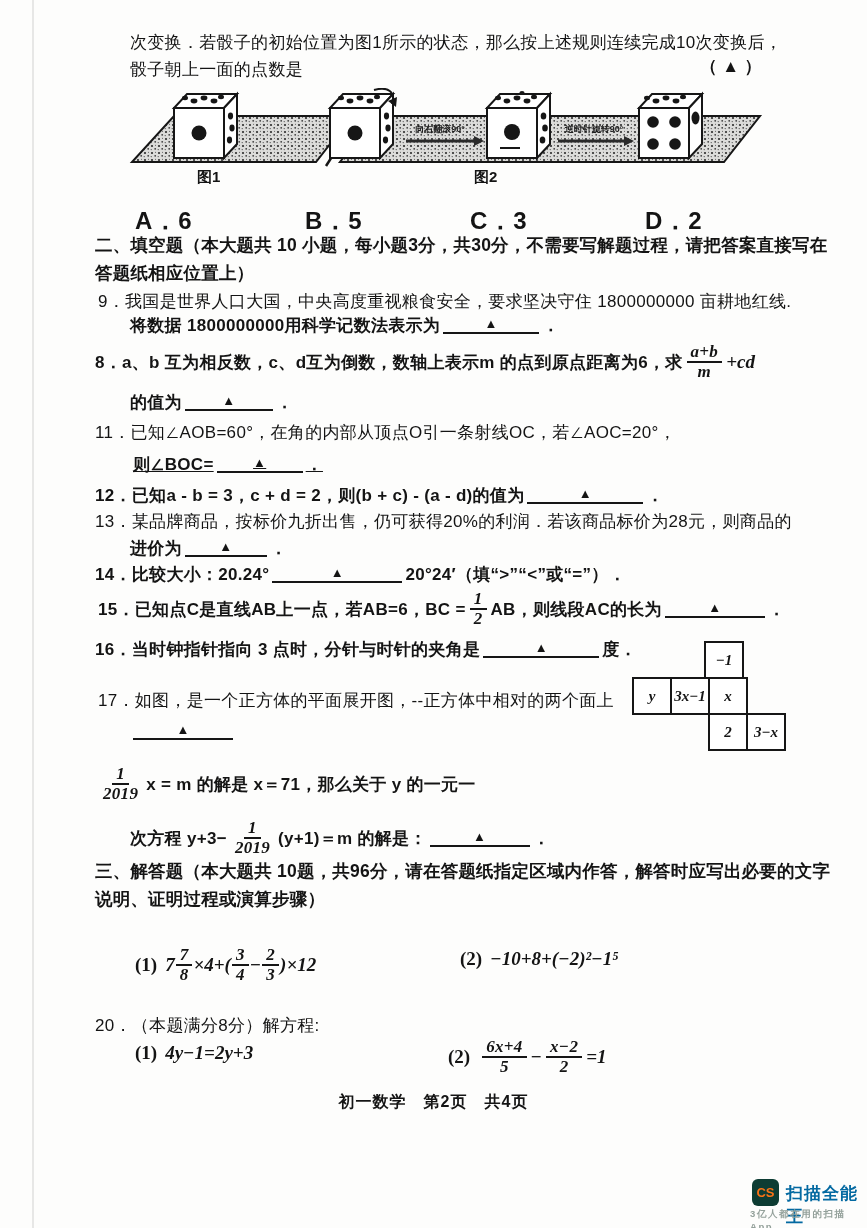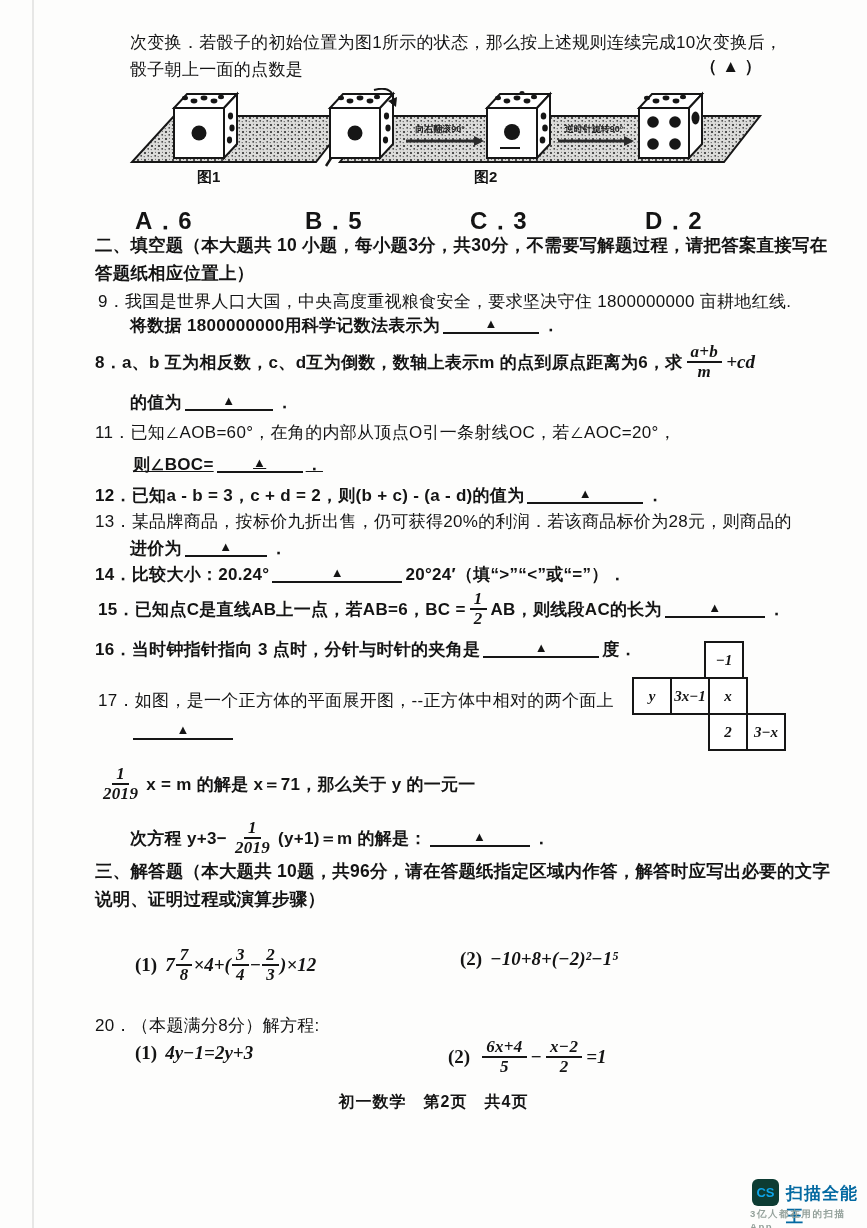--- a/index.html
+++ b/index.html
@@ -20,21 +20,21 @@
   .blank{display:inline-block;border-bottom:2px solid #161616;text-align:center;
          font-size:13px;line-height:1;padding:0 4px 2px;margin:0 3px;vertical-align:-2px;}
   .opt{position:absolute;top:205px;font-size:24px;font-weight:800;letter-spacing:1px;}
   .net{position:absolute;left:632px;top:641px;width:156px;height:112px;}
   .net .cell{position:absolute;width:40px;height:38px;border:2px solid #161616;box-sizing:border-box;
              display:flex;align-items:center;justify-content:center;background:#fff;
              font-family:"Liberation Serif",serif;font-style:italic;font-weight:700;font-size:15px;}
   .footer{position:absolute;left:0;top:1092px;width:100%;text-align:center;
           font-size:16px;font-weight:800;letter-spacing:1px;}
   .wm-icon{position:absolute;left:752px;top:1179px;width:27px;height:27px;border-radius:6px;
-           display:flex;align-items:center;justify-content:center;color:#0ea5e9;
+           display:flex;align-items:center;justify-content:center;color:#f97316;
            font-size:13px;font-weight:800;font-family:"Liberation Sans",sans-serif;}
   .wm-title{position:absolute;left:786px;top:1182px;font-size:17px;font-weight:800;color:#0369a1;letter-spacing:1px;}
   .wm-sub{position:absolute;left:750px;top:1208px;font-size:9.5px;font-weight:600;color:#93a09a;letter-spacing:1.6px;}
   svg text{font-family:"Liberation Sans",sans-serif;}
 </style>
 </head>
 <body>
 
 <div class="page">
   <div class="crease"></div>

